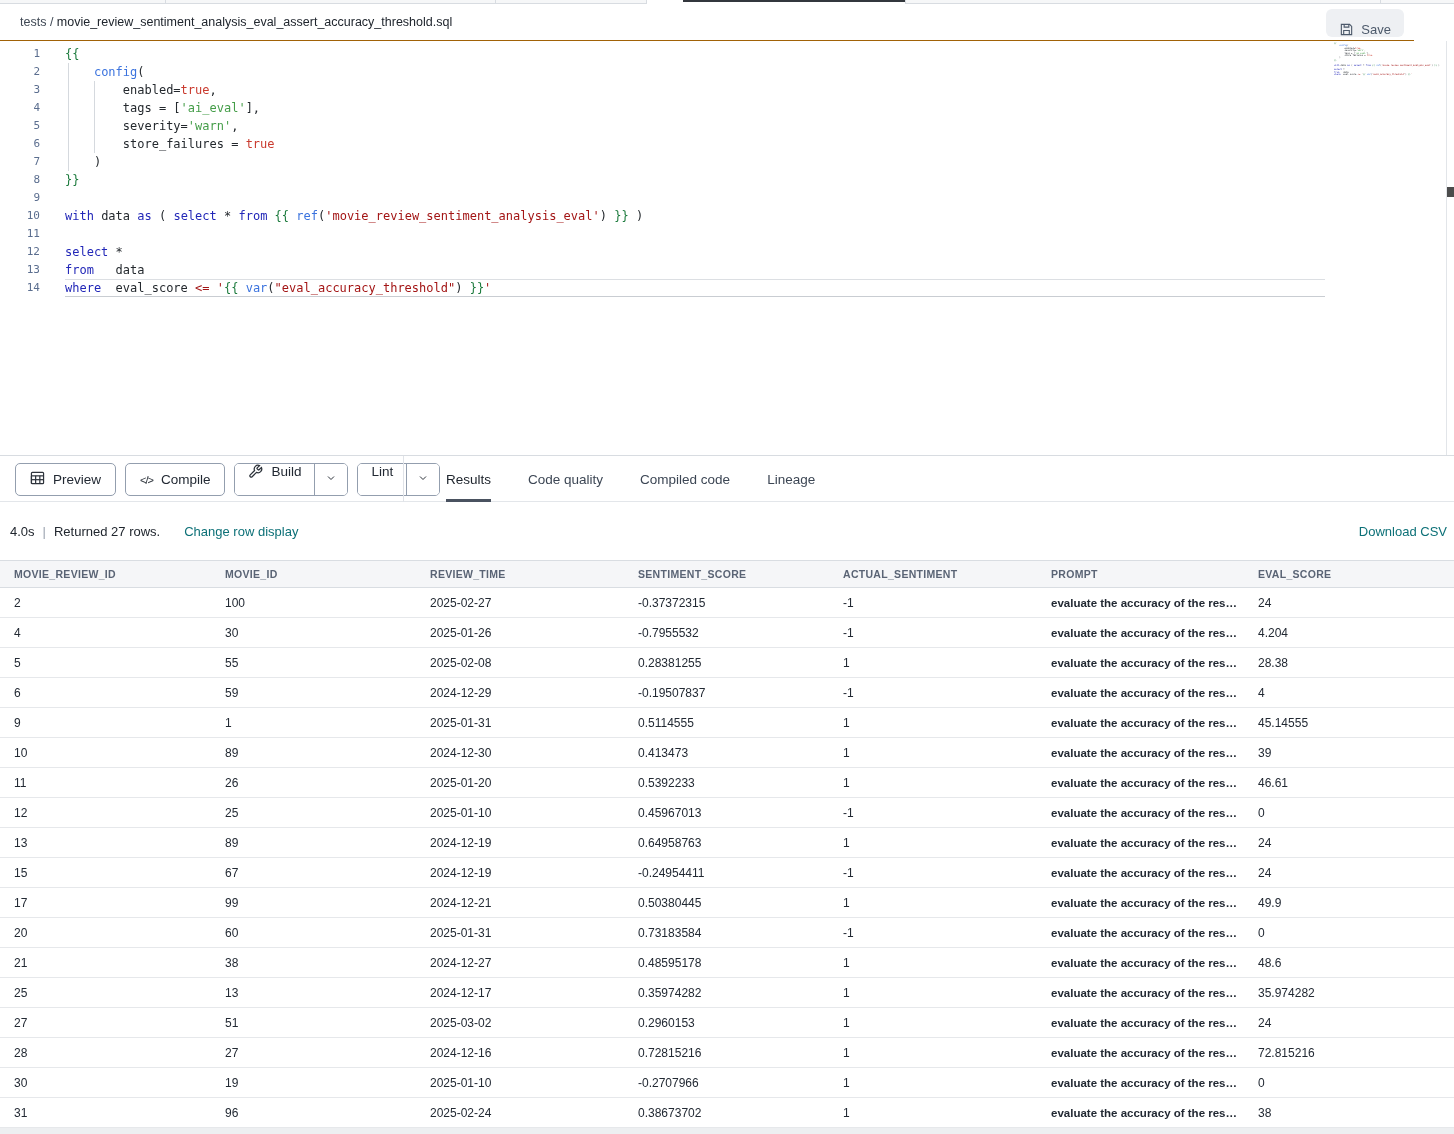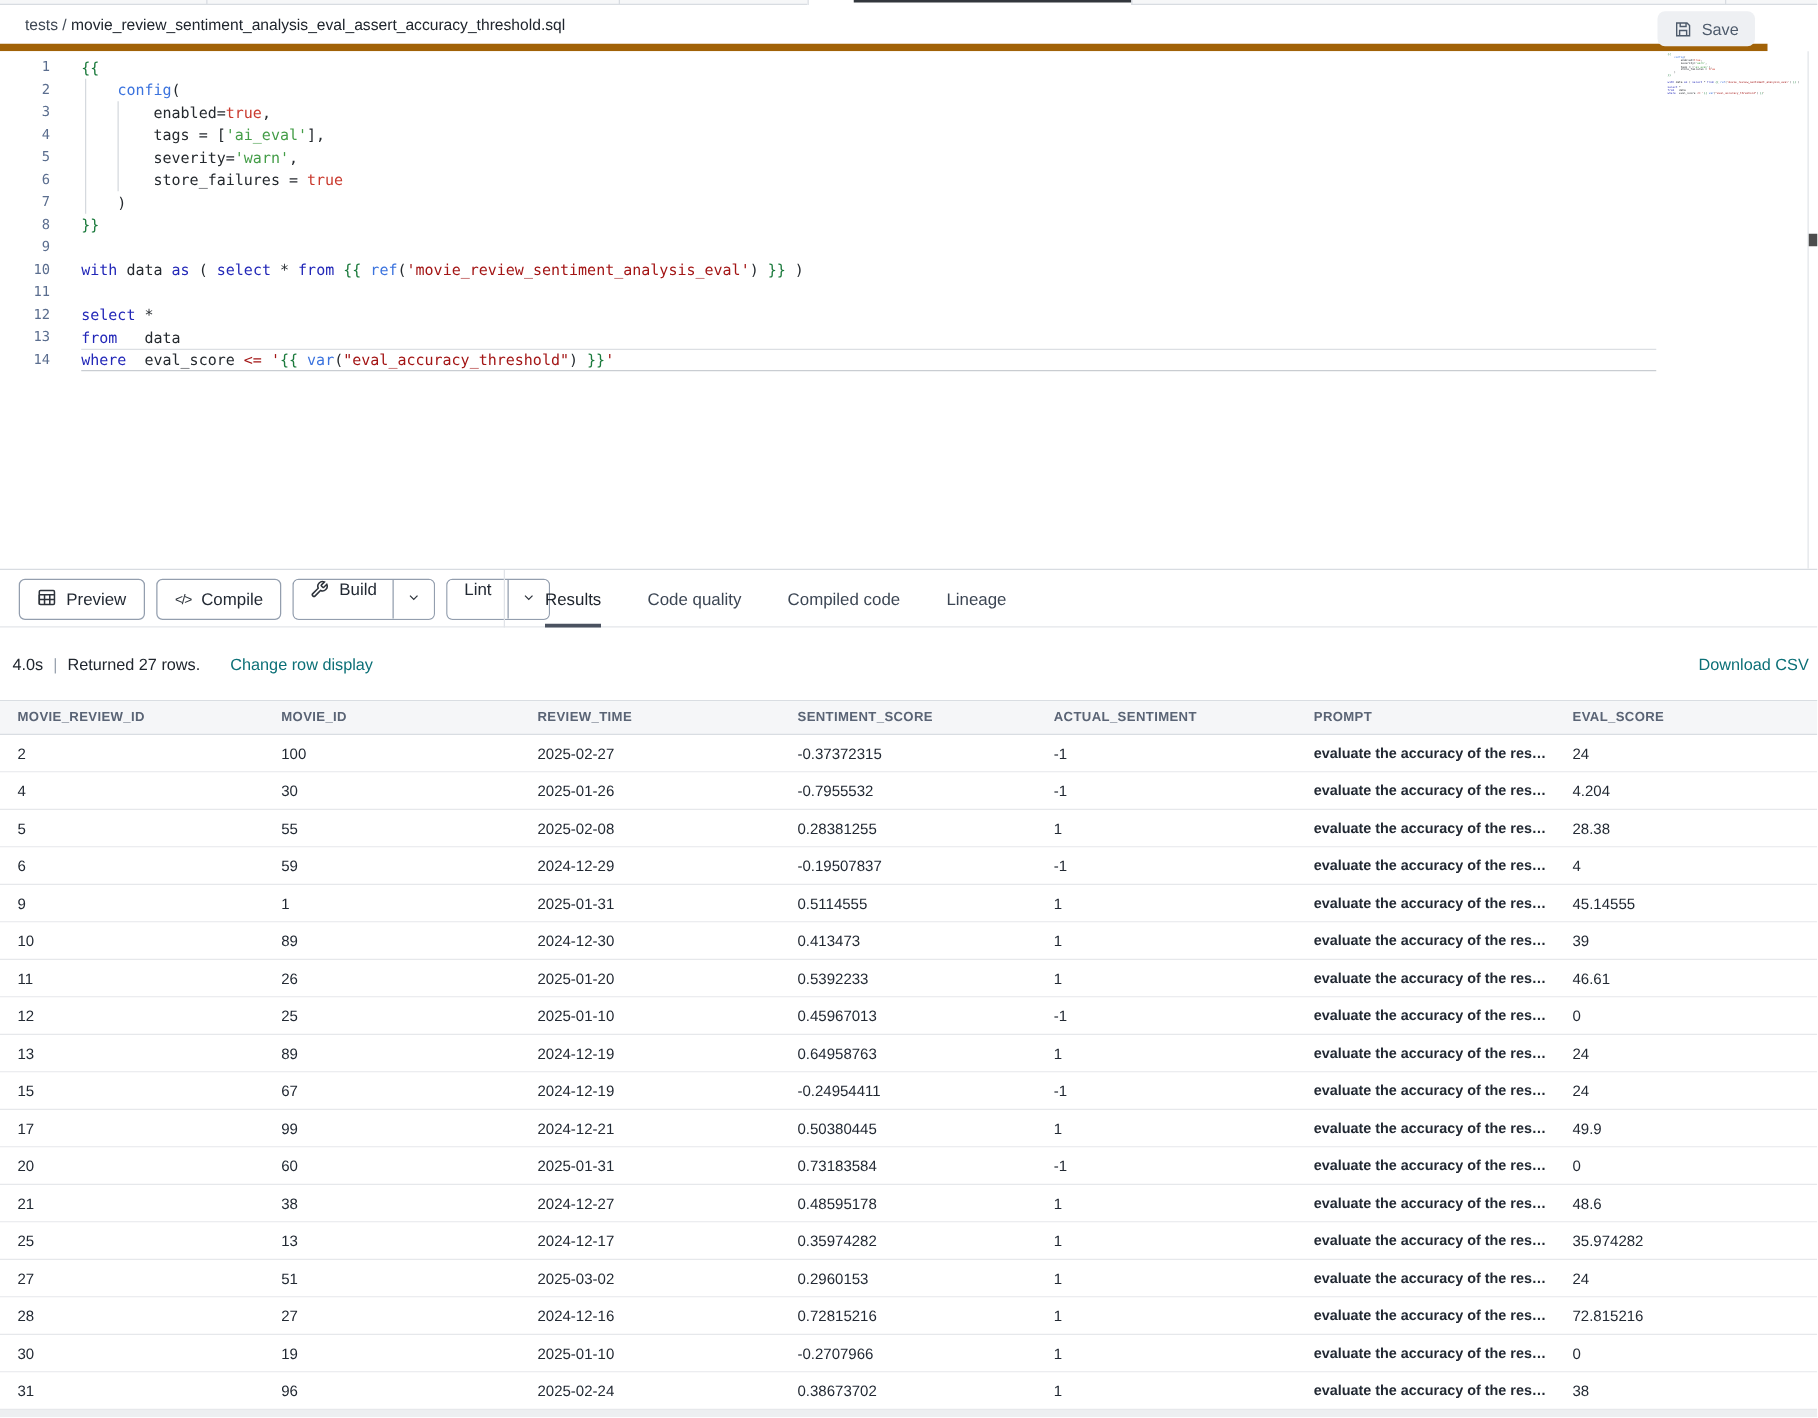--- a/index.html
+++ b/index.html
@@ -9,25 +9,25 @@
 
   
   .tabstrip { position:absolute; top:0; left:0; width:1454px; height:4px; background:#f6f7f8; }
   .tabstrip .seg-border { position:absolute; top:0; height:4px; border-bottom:1px solid #d8dce1; }
   .tabstrip .seg-active { position:absolute; top:0; left:646px; width:259px; height:4px; background:#fff; }
   .tabstrip .dark-indicator { position:absolute; top:0; left:683px; width:222px; height:2px; background:#33373d; }
   .tabstrip .tick { position:absolute; top:0; width:1px; height:4px; background:#d8dce1; }
 
   
   .crumbbar { position:absolute; top:4px; left:0; width:1414px; height:37px; background:#fff;
-    border-bottom:6px solid #a16207; display:flex; align-items:center; }
+    border-bottom:1px solid #a16207; display:flex; align-items:center; }
   .breadcrumb { margin-left:20px; font-size:12.5px; color:#3f4854; }
   .breadcrumb .file { color:#20262e; }
   .save-btn { position:absolute; right:10px; top:5px; height:28px; padding:0 13px;
-    background:#eef0f3; border:none; border-radius:6px; display:flex; align-items:center; gap:7px;
+    background:#eef0f3; border:none; border-radius:6px; display:flex; align-items:flex-end; gap:7px;
     color:#4d5a6b; font-size:13px; cursor:pointer; font-family:inherit; }
   .save-btn svg { display:block; }
 
   
   .editor { position:absolute; top:41px; left:0; width:1454px; height:414px; background:#fff;
     font-family:"DejaVu Sans Mono","Liberation Mono",monospace; }
   .gutter { position:absolute; top:4px; left:0; width:40px; text-align:right; }
   .gutter-line { height:18px; line-height:18px; font-size:11px; color:#5b6e8f; }
   .code-area { position:absolute; top:4px; left:65px; right:120px; }
   .code-line { height:18px; line-height:18px; font-size:12px; white-space:pre; color:#24292e; }
@@ -54,21 +54,21 @@
   .btn-group { position:absolute; left:15px; top:7px; display:flex; gap:9px; align-items:center; }
   .tb-btn { display:flex; align-items:center; gap:8px; height:33px; padding:0 14px; background:#fff;
     border:1px solid #939eae; border-radius:5px; font-size:13.5px; color:#222933; cursor:pointer; font-family:inherit; }
   .split { display:flex; height:33px; border:1px solid #939eae; border-radius:5px; overflow:hidden; }
   .split .main { display:flex; gap:8px; padding:0 13px; background:#fff;
     border:none; font-size:13.5px; color:#222933; cursor:pointer; font-family:inherit; }
   .split .drop { width:33px; display:flex; align-items:center; justify-content:center; background:#fff;
     border:none; border-left:1px solid #939eae; cursor:pointer; }
   .compile-glyph { font-size:11px; color:#2d333b; letter-spacing:-1px; }
   .tabs { position:absolute; left:403px; top:0; height:46px; display:flex; align-items:stretch;
-    padding-left:32px; gap:37px; border-left:1px solid #e0e3e8; }
+    padding-left:42px; gap:37px; border-left:1px solid #e0e3e8; }
   .tab { display:flex; align-items:center; font-size:13.5px; color:#3c4document654; color:#3c4654; cursor:pointer; }
   .tab.active { color:#20262e; box-shadow:inset 0 -3px 0 #4a5260; }
 
   
   .statusrow { position:absolute; top:503px; left:0; width:1454px; height:57px; background:#fff;
     display:flex; align-items:center; }
   .statusrow .dur { margin-left:10px; font-size:13px; color:#20262e; }
   .statusrow .sep { margin:0 8px; color:#9aa3af; font-size:13px; }
   .statusrow .ret { font-size:13px; color:#20262e; }
   .link { color:#0c7077; font-size:13px; cursor:pointer; text-decoration:none; }

